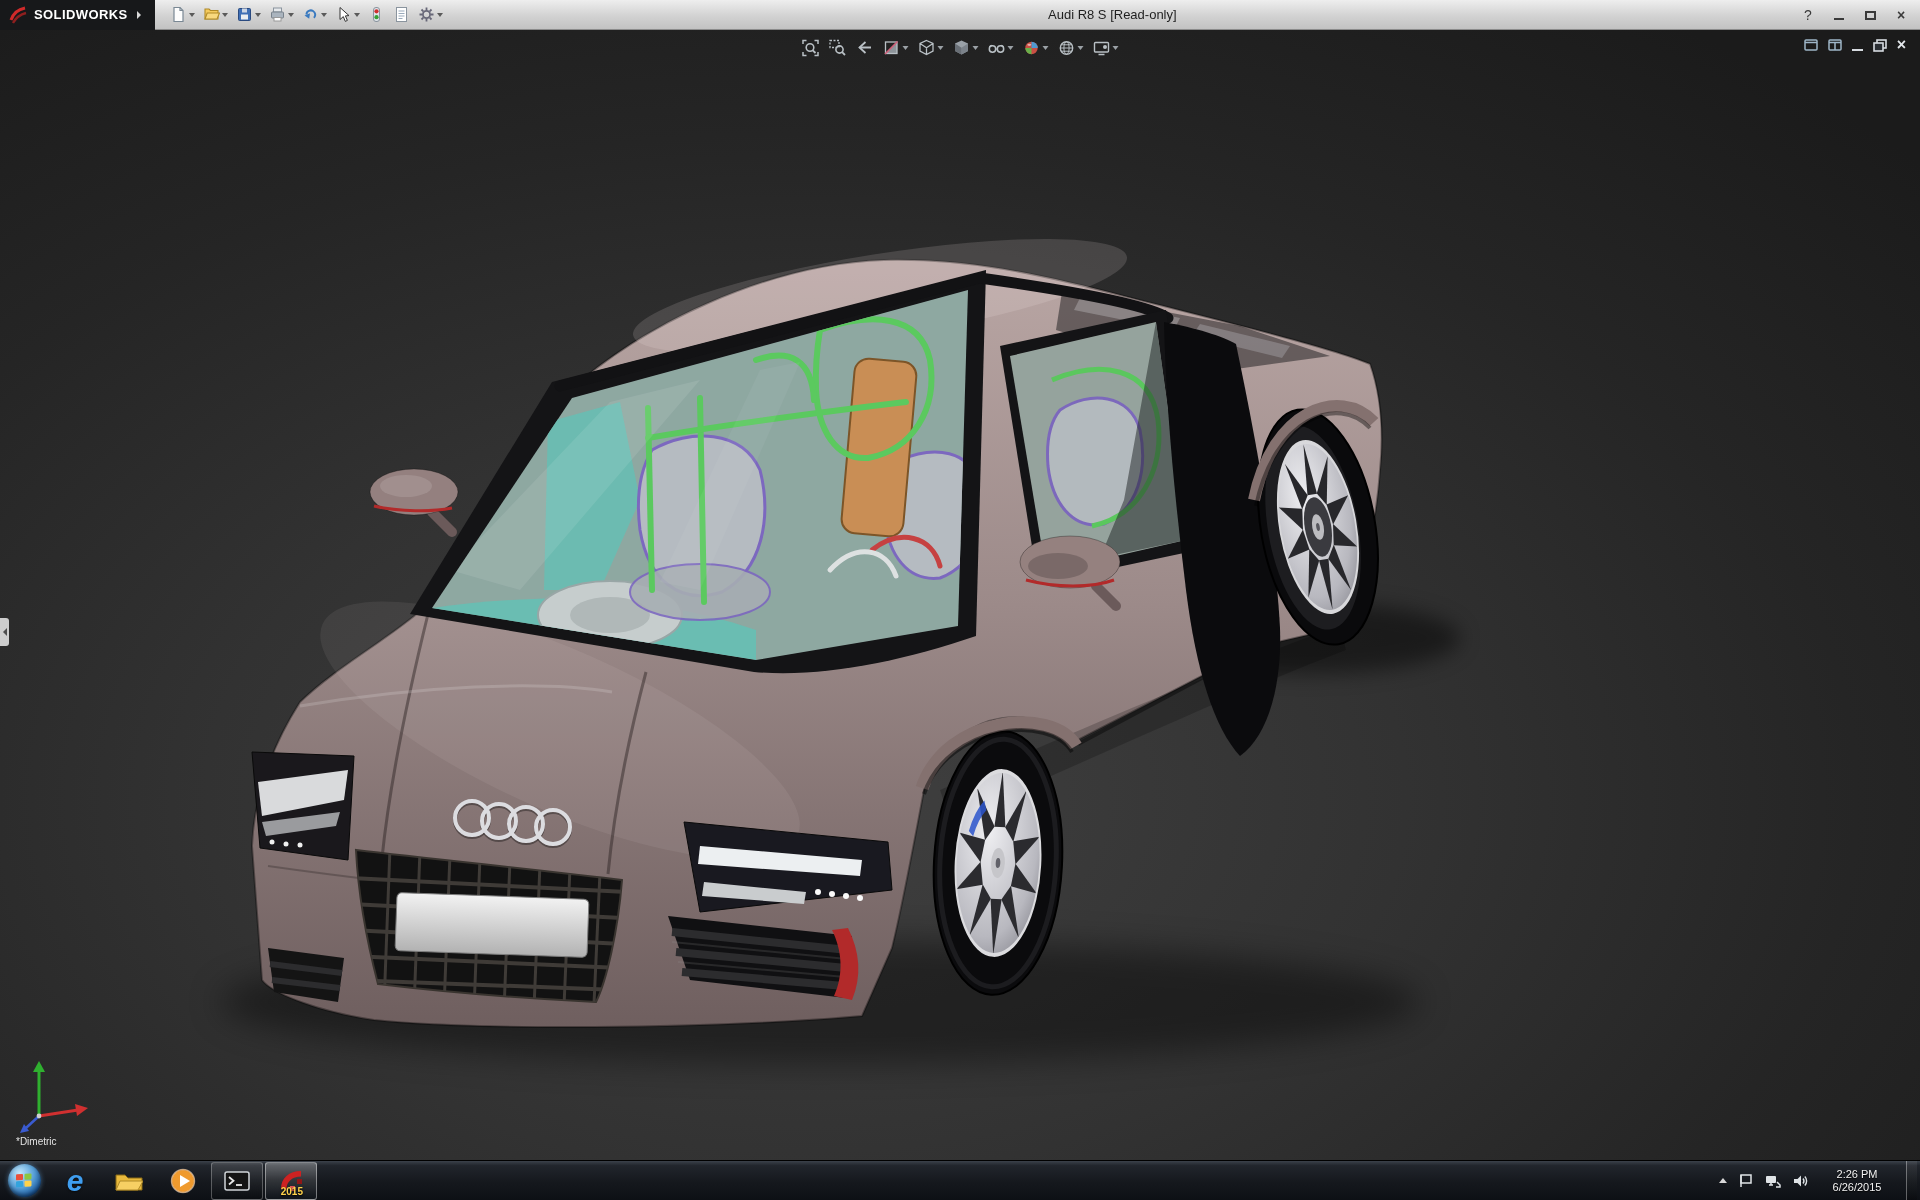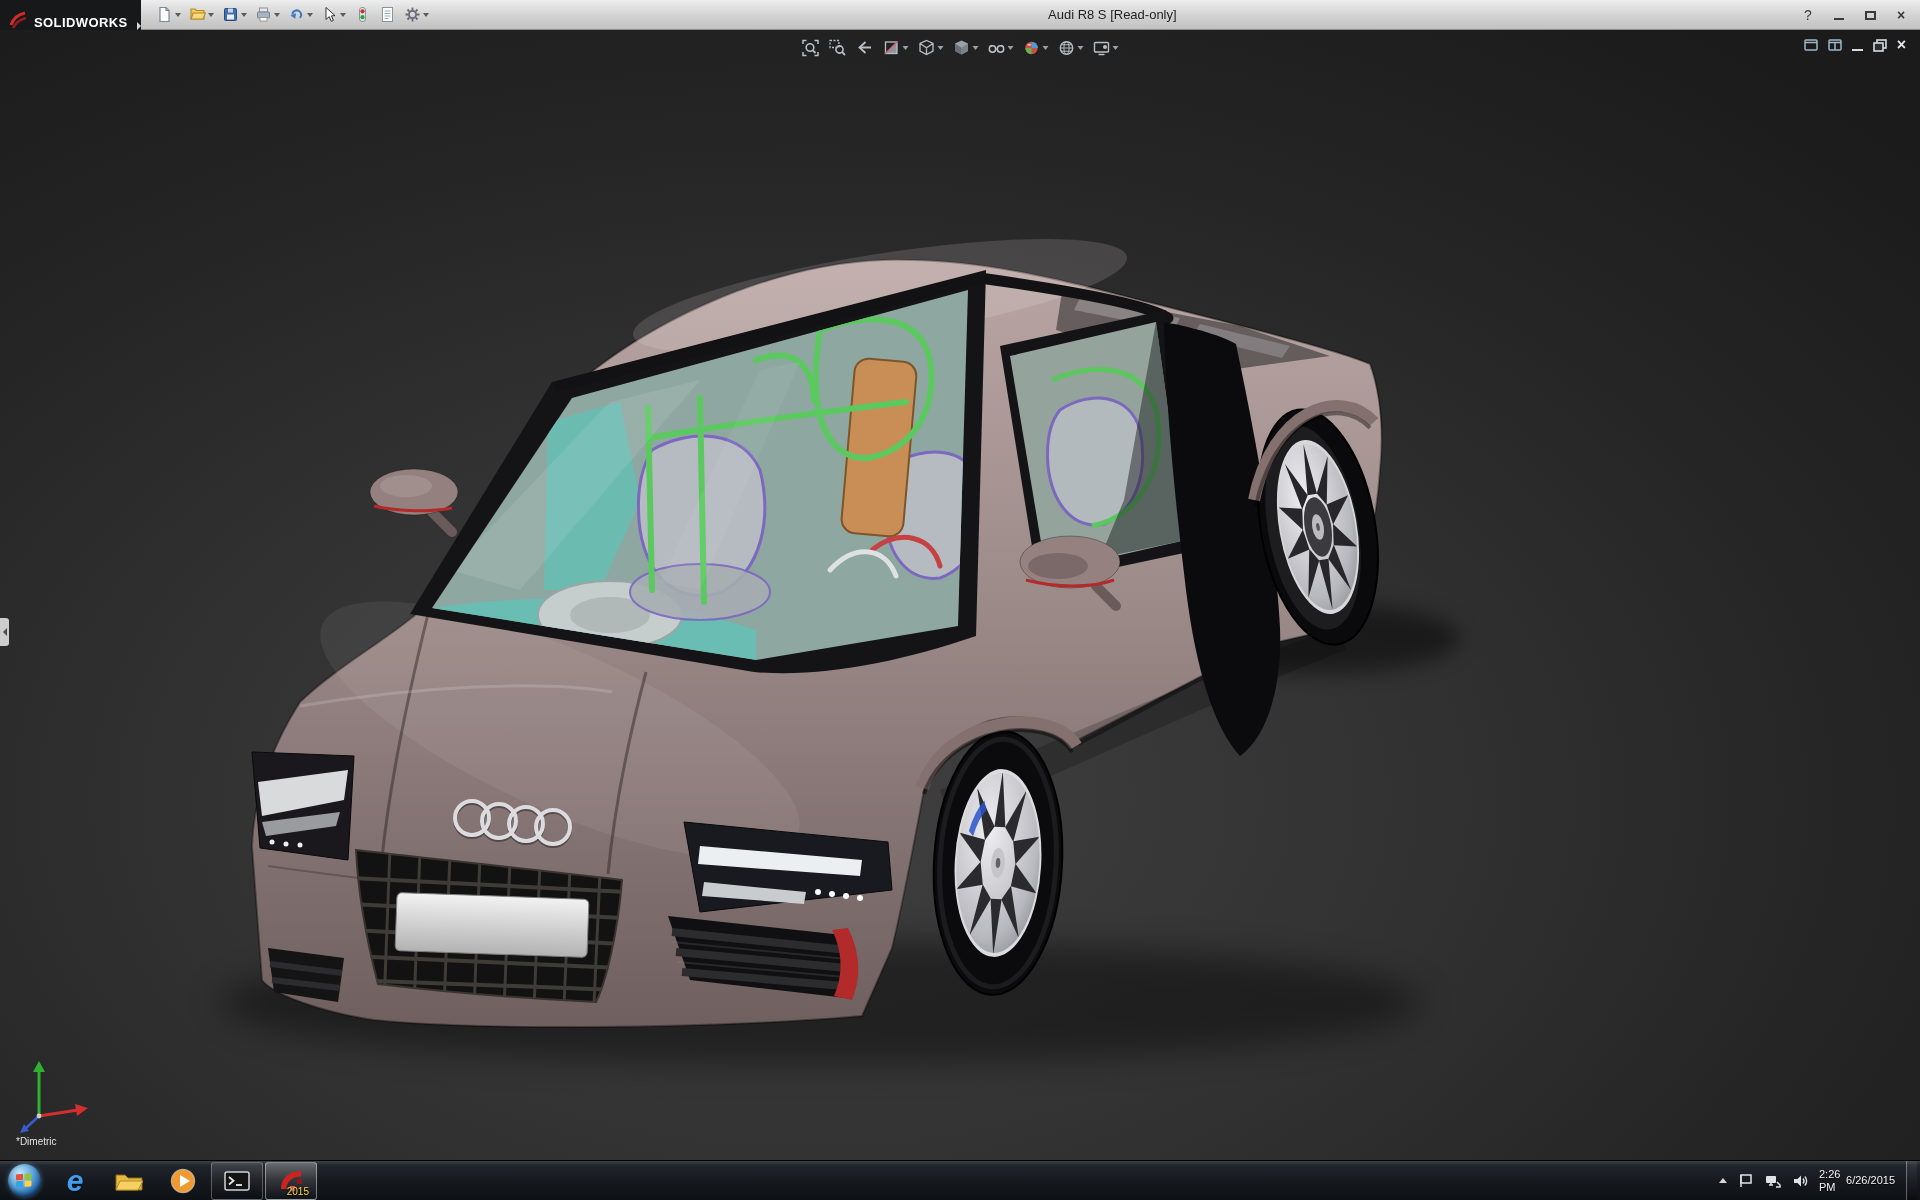--- a/index.html
+++ b/index.html
@@ -1,20 +1,20 @@
 <!DOCTYPE html>
 <html style="--car-body: #9c8a89; --car-body-light: #b9a6a4; --car-body-dark: #6f5f5f; --rollcage-green: #55cb55; --interior-orange: #d08a4a; --dashboard-teal: #5fc2b4; --seat-gray: #b9bcc2; --seat-trim-purple: #7a5fc0; --accent-red: #b22a2a; --caliper-blue: #2b55cc; --triad-x: #d03030; --triad-y: #2fb02f; --triad-z: #3a5bd0;"><head>
 <meta charset="utf-8">
 <style>
 *{margin:0;padding:0;box-sizing:border-box}
 html,body{width:1920px;height:1200px;overflow:hidden;background:#000;font-family:"Liberation Sans",sans-serif}
 .screen{position:relative;width:1920px;height:1200px}
 
 .titlebar{position:absolute;top:0;left:0;right:0;height:30px;background:linear-gradient(#eeeeee,#d2d2d2 55%,#c2c2c2);border-bottom:1px solid #8b8b8b;display:flex;align-items:center;z-index:5}
-.logo{height:30px;background:#17181a;display:flex;align-items:flex-end;padding:0 0 0 8px;gap:6px}
+.logo{height:30px;background:#17181a;display:flex;align-items:center;padding:0 14px 0 8px;gap:6px}
 .logo-text{color:#fff;font-weight:bold;font-size:13px;letter-spacing:.4px}
 .logo-caret{width:0;height:0;border-left:4px solid #d8d8d8;border-top:4px solid transparent;border-bottom:4px solid transparent;margin-left:3px}
 .tb{display:flex;align-items:center;margin-left:12px;gap:2px}
 .tb-btn{display:flex;align-items:center;height:26px;padding:0 3px;border-radius:3px}
 .dd{width:0;height:0;border-top:4px solid #5a5a5a;border-left:3.5px solid transparent;border-right:3.5px solid transparent;margin-left:2px}
 .title{position:absolute;left:1048px;top:0;height:20px;line-height:30px;font-size:13px;color:#1f1f1f;white-space:nowrap}
 .win-ctl{position:absolute;right:6px;top:0;height:30px;display:flex;align-items:center;gap:5px}
 .wc-btn{width:26px;height:20px;display:flex;align-items:center;justify-content:center;border-radius:3px;color:#3a3a3a;font-size:14px}
 .wc-min i{display:block;width:10px;height:0;border-bottom:2px solid #3a3a3a;margin-top:8px}
 .wc-max i{display:block;width:11px;height:9px;border:2px solid #3a3a3a}
@@ -33,24 +33,24 @@
 .collapse-tab{position:absolute;left:0;top:588px;width:9px;height:28px;background:#cdcdcd;border-radius:0 3px 3px 0;display:flex;align-items:center;justify-content:center}
 .collapse-tab i{width:0;height:0;border-right:4px solid #4d4d4d;border-top:4px solid transparent;border-bottom:4px solid transparent}
 
 .taskbar{position:absolute;left:0;bottom:0;width:1920px;height:40px;background:linear-gradient(#3b414a,#21252c 12%,#15181d 55%,#0d1015);border-top:1px solid #000;display:flex;align-items:center;z-index:6}
 .start{width:48px;height:40px;display:flex;align-items:center;justify-content:center}
 .orb{width:33px;height:33px;border-radius:50%;background:radial-gradient(circle at 35% 28%,#c2e7fb,#58a0d8 45%,#1c5a9e 75%,#0b2e5c);box-shadow:0 0 5px rgba(120,190,255,.45),inset 0 -2px 4px rgba(0,0,0,.5);display:flex;align-items:center;justify-content:center}
 .task-btn{width:52px;height:38px;display:flex;align-items:center;justify-content:center;margin:0 1px;border-radius:3px;position:relative}
 .task-btn.open{background:linear-gradient(rgba(255,255,255,.13),rgba(255,255,255,.05) 45%,rgba(0,0,0,.18));border:1px solid rgba(255,255,255,.28)}
 .task-btn.active{background:linear-gradient(rgba(255,255,255,.30),rgba(255,255,255,.13) 45%,rgba(25,35,45,.25));border:1px solid rgba(255,255,255,.42)}
 .ie-e{color:#3f9ef0;font-weight:bold;font-style:italic;font-size:30px;line-height:30px;text-shadow:0 1px 2px rgba(0,0,0,.6)}
-.sw-badge{position:absolute;bottom:2px;right:7px;color:#ffd24a;font-size:10px;font-weight:normal;text-shadow:0 1px 2px #000}
+.sw-badge{position:absolute;bottom:2px;right:13px;color:#ffd24a;font-size:10px;font-weight:bold;text-shadow:0 1px 2px #000}
 .tray{margin-left:auto;display:flex;align-items:center;gap:11px;padding-right:3px;height:40px}
 .chev{width:0;height:0;border-bottom:5px solid #d8d8d8;border-left:4px solid transparent;border-right:4px solid transparent}
-.clock{display:flex;align-items:center;justify-content:center;color:#f3f3f3;font-size:11px;line-height:13px;width:76px;text-shadow:0 1px 1px #000}
+.clock{display:flex;flex-direction:column;align-items:center;justify-content:center;color:#f3f3f3;font-size:11px;line-height:13px;width:76px;text-shadow:0 1px 1px #000}
 .show-desktop{width:11px;height:40px;border-left:1px solid rgba(255,255,255,.35);background:linear-gradient(rgba(255,255,255,.08),rgba(0,0,0,.25))}
 </style>
 </head>
 <body>
 
 <div class="screen">
 
   <div class="titlebar">
     <div class="logo">
       <svg width="20" height="20" viewBox="0 0 20 20">

